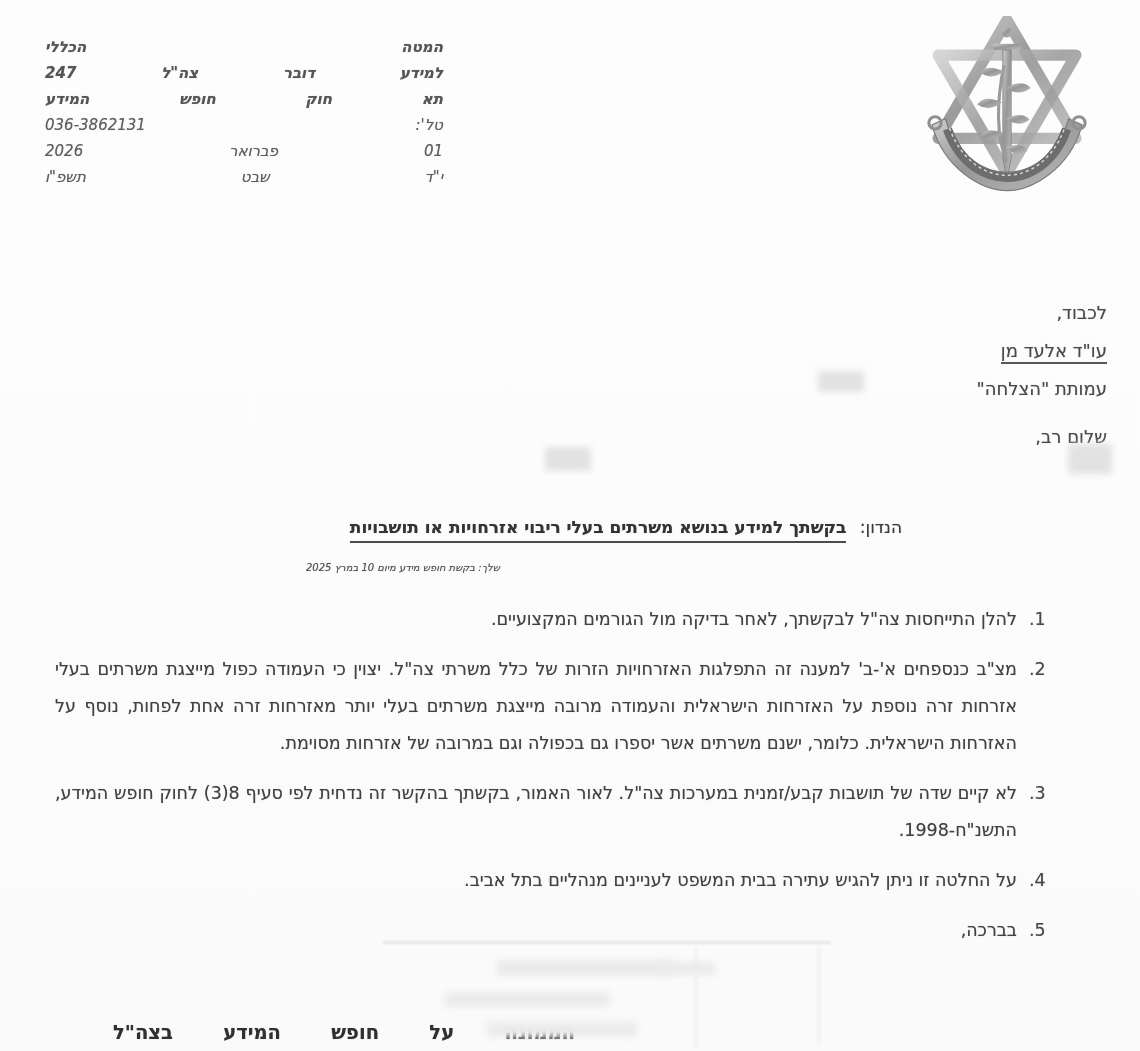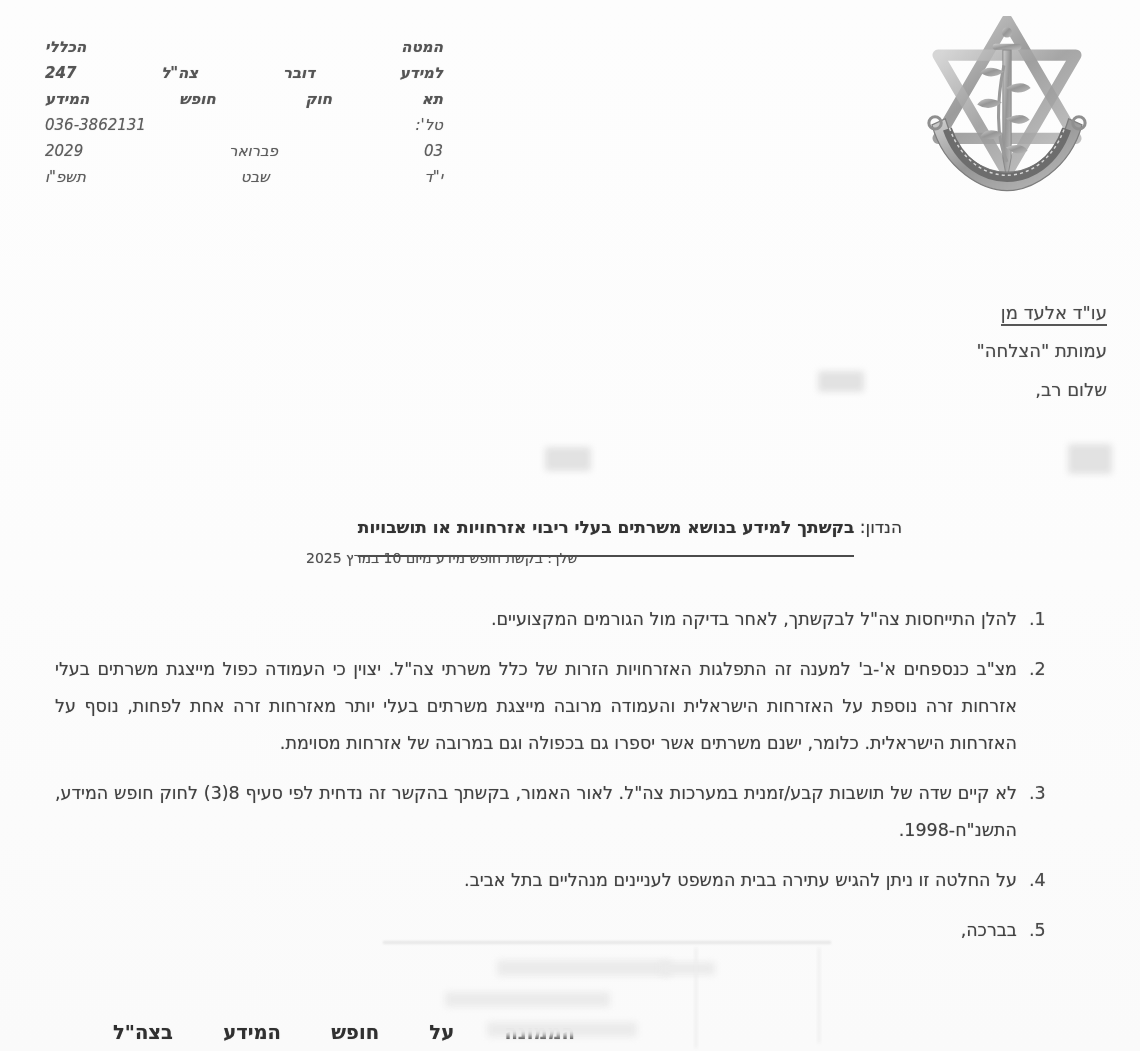--- a/index.html
+++ b/index.html
@@ -19,28 +19,28 @@
   .lh-row span{white-space:nowrap;font-style:italic;}
   .lh-tel{font-weight:normal;color:#5d5d5d;}
 
   
   .emblem{position:absolute;top:16px;left:923px;width:168px;height:185px;}
 
   
   .recipient{position:absolute;top:294px;right:33px;direction:rtl;text-align:right;
     font-size:18px;line-height:38px;color:#4a4a4a;}
   .recipient .name{text-decoration:none;border-bottom:2px solid #575757;padding-bottom:1px;font-weight:500;}
-  .recipient .greet{margin-top:1px;}
+  .recipient .greet{margin-top:10px;}
 
   
   .subject{position:absolute;top:514px;right:238px;width:706px;direction:rtl;text-align:right;}
   .subject-line1{font-size:17px;color:#3a3a3a;line-height:26px;}
-  .subject-label{}
-  .subject-title{font-weight:bold;border-bottom:2.5px solid #4c4c4c;padding-bottom:18px;color:#333;}
-  .subject-ref{font-size:14px;color:#4f4f4f;margin-top:10px;padding-left:110px;text-align:left;}
+  .subject-label{margin-left:8px;}
+  .subject-title{font-weight:bold;border-bottom:2.5px solid #4c4c4c;padding-bottom:4px;color:#333;}
+  .subject-ref{font-size:10px;color:#4f4f4f;margin-top:22px;padding-left:110px;text-align:left;font-style:italic;}
 
   
   .body-list{position:absolute;top:601px;left:55px;width:1004px;direction:rtl;
     font-size:17.5px;line-height:37px;color:#414141;}
   .item{display:flex;margin-bottom:13px;}
   .item-num{flex:0 0 30px;text-align:left;color:#4a4a4a;}
   .item-text{flex:1;text-align:justify;margin-right:12px;}
   .item-text.noj{text-align:right;}
 
   
@@ -73,23 +73,23 @@
       <span>תא</span>
       <span>חוק</span>
       <span>חופש</span>
       <span>המידע</span>
     </div>
     <div class="lh-row lh-tel">
       <span>טל':</span>
       <span>036-3862131</span>
     </div>
     <div class="lh-row lh-tel">
-      <span>03</span>
+      <span>01</span>
       <span>פברואר</span>
-      <span>2029</span>
+      <span>2026</span>
     </div>
     <div class="lh-row lh-tel">
       <span>י"ד</span>
       <span>שבט</span>
       <span>תשפ"ו</span>
     </div>
   </div>
 
   <div class="emblem">
     <svg viewBox="0 0 160 180" width="168" height="185">
@@ -118,20 +118,21 @@
 
       <path d="M7,106 C 19,150 57,170 80,170 C 103,170 141,150 153,106 L 140,100 C 129,138 101,152 80,152 C 59,152 31,138 20,100 Z" fill="url(#met)" stroke="#7d7d7d" stroke-width="1.2"></path>
       <path d="M22,110 C 34,144 59,157 80,157 C 101,157 126,144 138,110" fill="none" stroke="#6d6d6d" stroke-width="9"></path>
       <path d="M24,109 C 36,142 60,155 80,155 C 100,155 124,142 136,109" fill="none" stroke="#d9d9d9" stroke-width="1.4" stroke-dasharray="3 3"></path>
       <circle cx="10" cy="104" r="6" fill="none" stroke="#8f8f8f" stroke-width="3"></circle>
       <circle cx="150" cy="104" r="6" fill="none" stroke="#8f8f8f" stroke-width="3"></circle>
     </svg>
   </div>
 
   <div class="recipient">
+    <div>לכבוד,</div>
     <div><span class="name">עו"ד אלעד מן</span></div>
     <div>עמותת "הצלחה"</div>
     <div class="greet">שלום רב,</div>
   </div>
 
   <div class="subject">
     <div class="subject-line1">
       <span class="subject-label">הנדון:</span>
       <span class="subject-title">בקשתך למידע בנושא משרתים בעלי ריבוי אזרחויות או תושבויות</span>
     </div>

